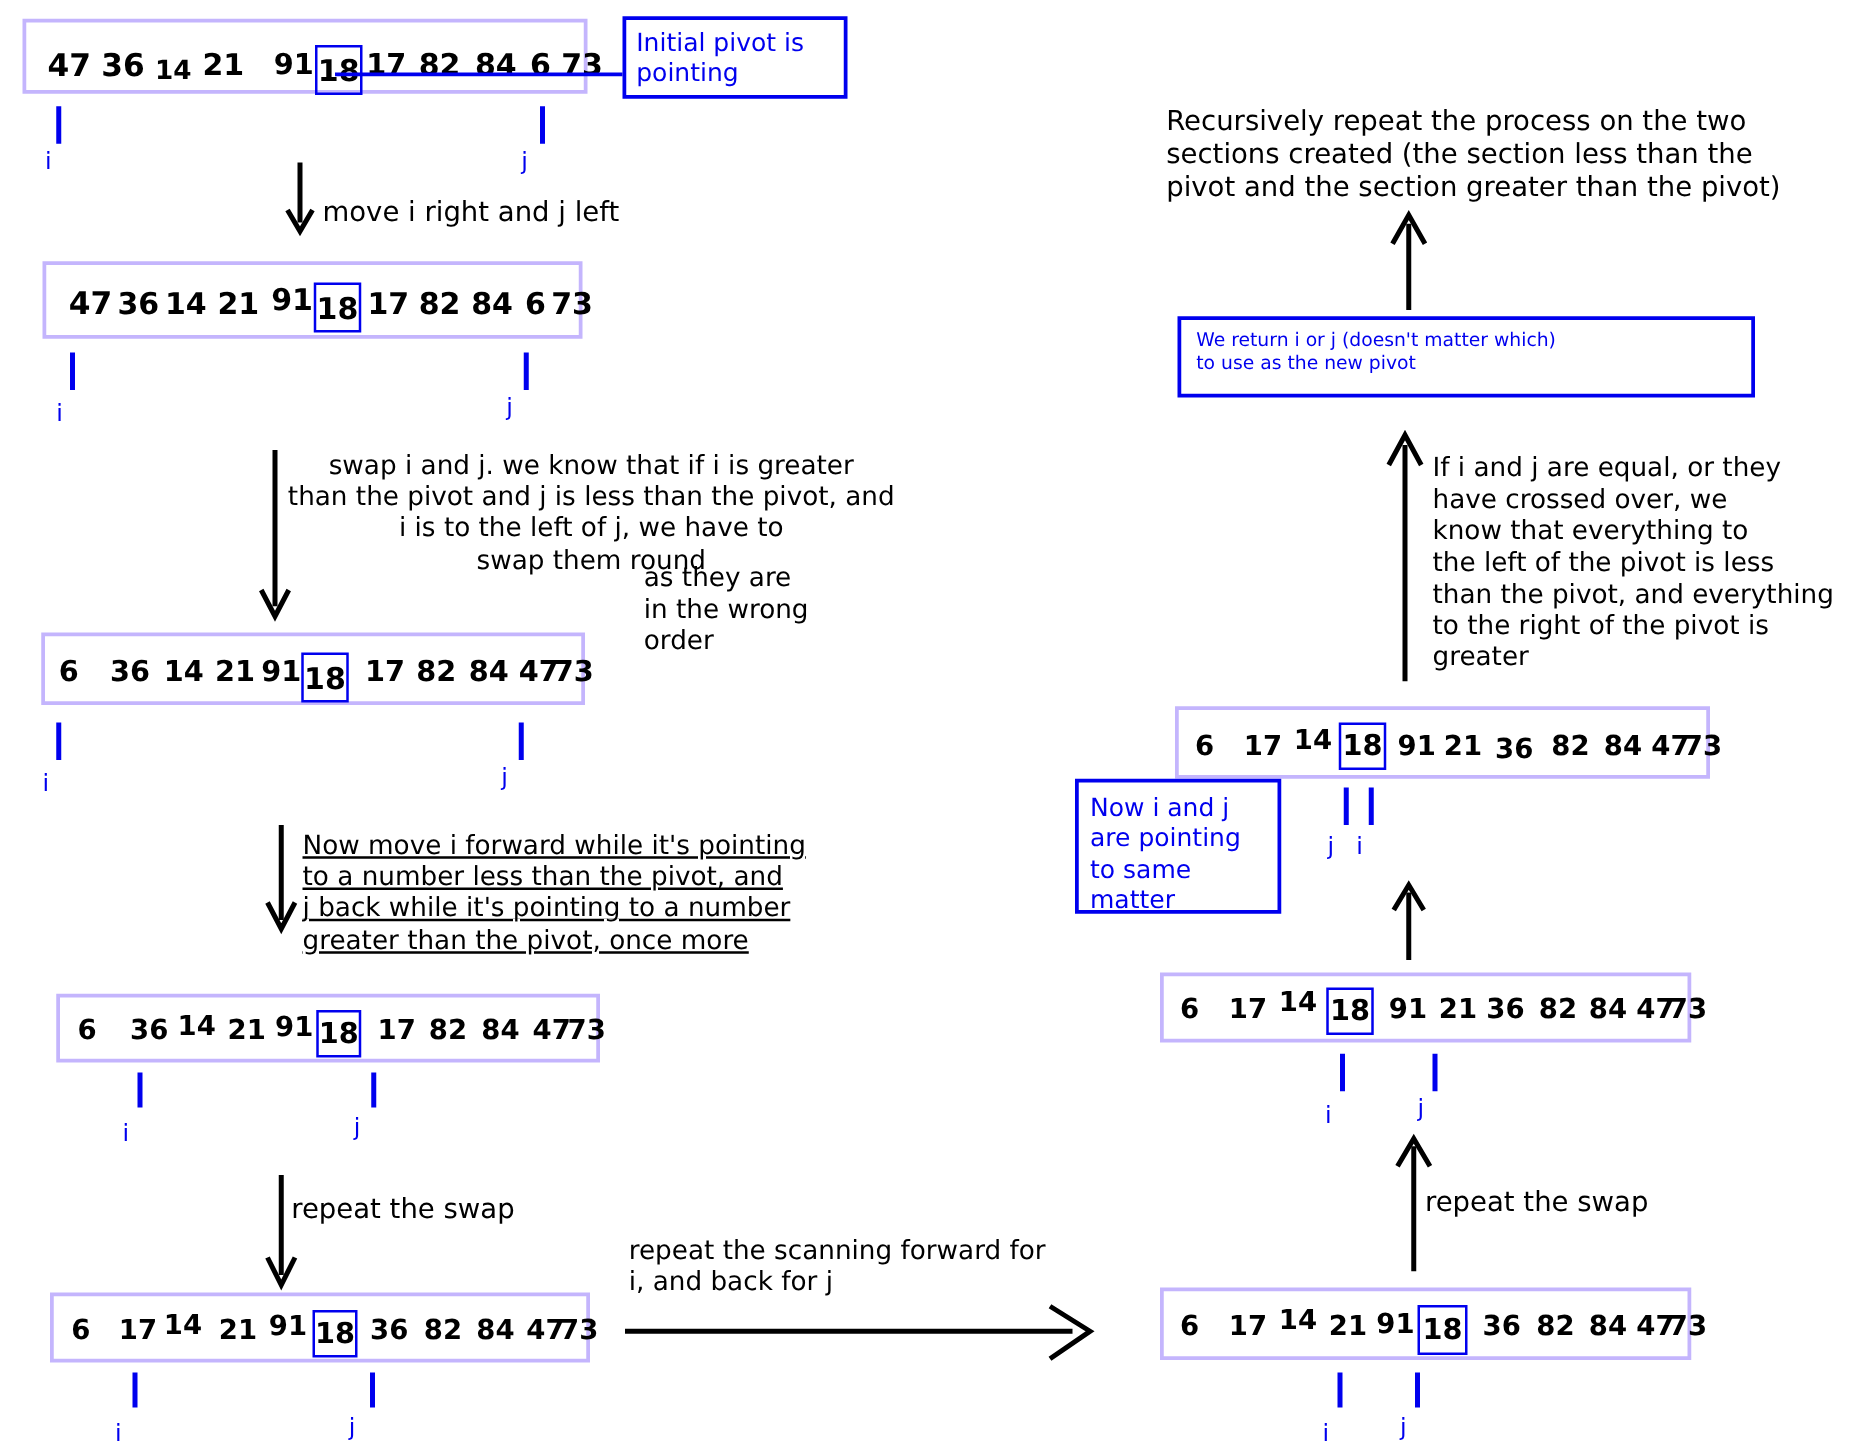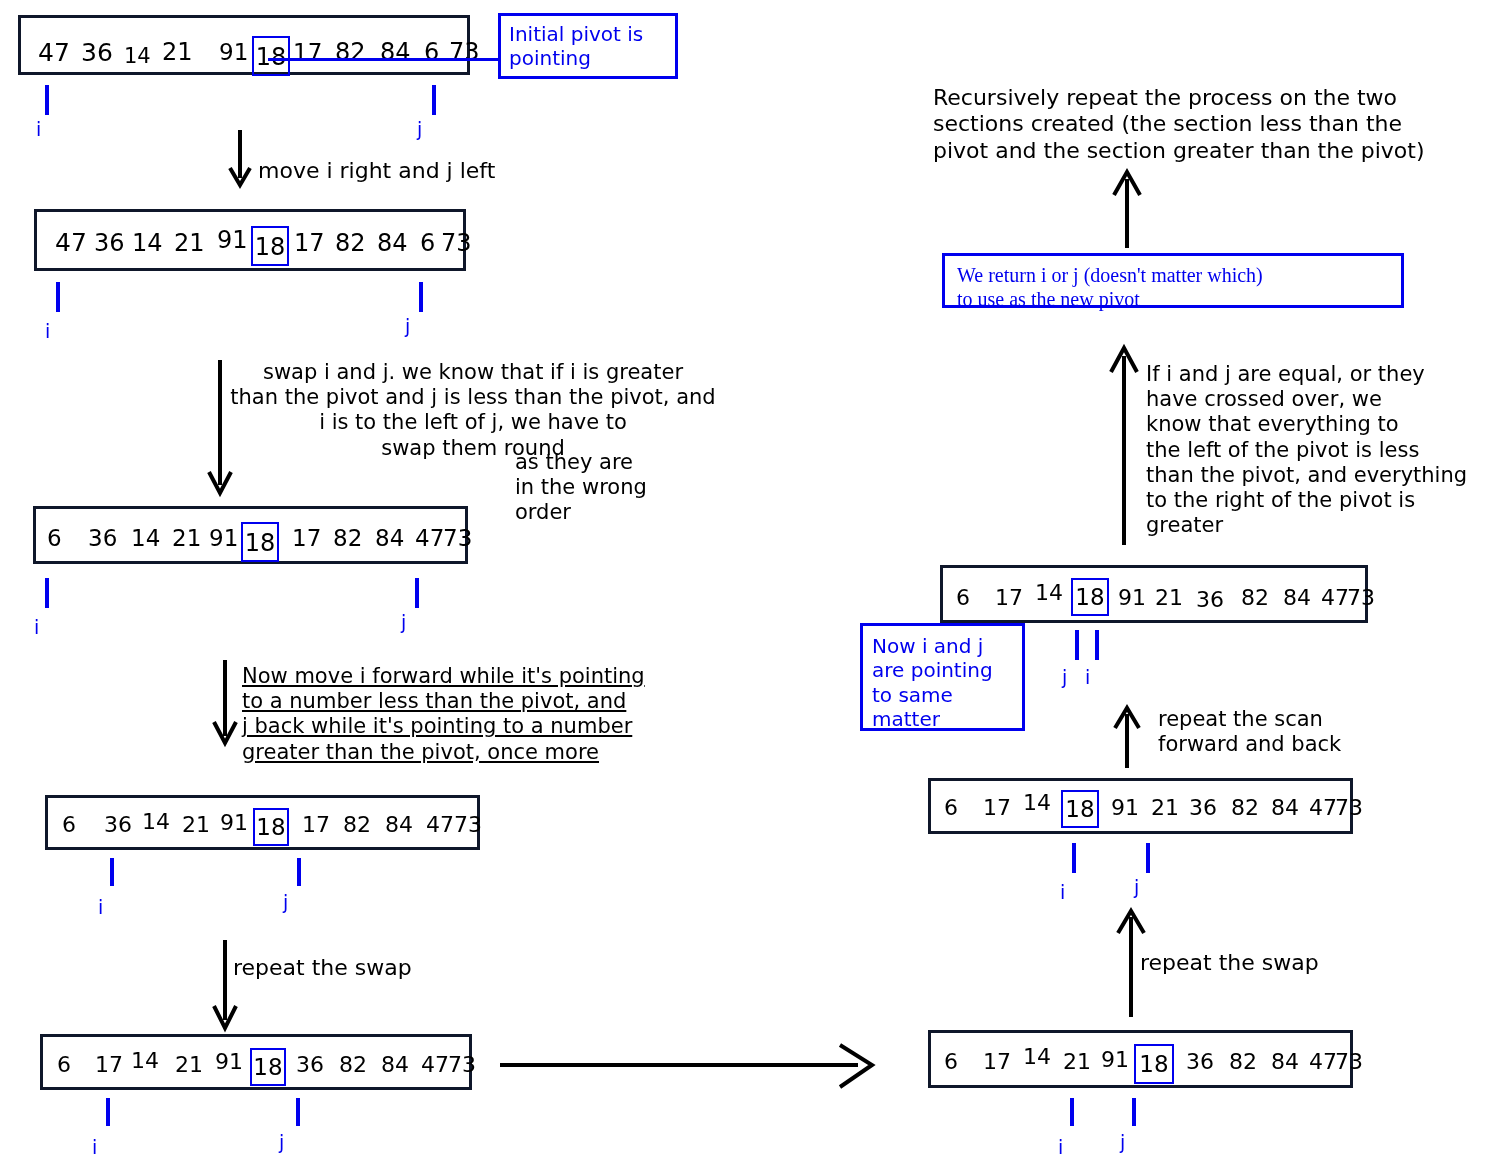--- a/index.html
+++ b/index.html
@@ -12,23 +12,24 @@
     width: 1489px;
     height: 1165px;
     background: #ffffff;
     font-family: "DejaVu Sans", sans-serif;
     overflow: hidden;
   }
 
   
   .array-box {
     position: absolute;
-    border: 3px solid #0f172a;
+    border: 3px solid #c4b5fd;
     background: #ffffff;
     box-sizing: border-box;
+    font-weight: bold;
   }
   .cells {
     position: absolute;
     left: 0; top: 0;
     width: 100%;
     height: 100%;
   }
   .cell {
     position: absolute;
     color: #000000;
@@ -225,20 +226,22 @@
       <span class="cell" style="left:338px; top:17px; font-size:22px;">84</span>
       <span class="cell" style="left:378px; top:17px; font-size:22px;">47</span>
       <span class="cell" style="left:405px; top:17px; font-size:22px;">73</span>
     </div>
   </div>
   <div class="ptr-tick" style="left:106px; top:1098px; height:28px;"></div>
   <div class="ptr-label" style="left:92px; top:1138px;">i</div>
   <div class="ptr-tick" style="left:296px; top:1098px; height:28px;"></div>
   <div class="ptr-label" style="left:279px; top:1133px;">j</div>
 
+  <div class="note" style="left:503px; top:988px; font-size:21px;">repeat the scanning forward for
+i, and back for j</div>
   <svg class="arrow-svg" style="left:500px; top:1040px;" width="380" height="50" viewBox="0 0 380 50">
     <line x1="0" y1="25" x2="358" y2="25" stroke="#000" stroke-width="4"></line>
     <polyline points="340,5 372,25 340,47" fill="none" stroke="#000" stroke-width="4"></polyline>
   </svg>
 
   <div class="array-box" style="left:928px; top:1030px; width:425px; height:58px;">
     <div class="cells">
       <span class="cell" style="left:13px; top:18px; font-size:22px;">6</span>
       <span class="cell" style="left:52px; top:18px; font-size:22px;">17</span>
       <span class="cell" style="left:92px; top:13px; font-size:22px;">14</span>
@@ -280,22 +283,20 @@
   </div>
   <div class="ptr-tick" style="left:1072px; top:843px; height:30px;"></div>
   <div class="ptr-label" style="left:1060px; top:883px;">i</div>
   <div class="ptr-tick" style="left:1146px; top:843px; height:30px;"></div>
   <div class="ptr-label" style="left:1134px; top:878px;">j</div>
 
   <svg class="arrow-svg" style="left:1108px; top:700px;" width="40" height="70" viewBox="0 0 40 70">
     <line x1="19" y1="68" x2="19" y2="14" stroke="#000" stroke-width="4"></line>
     <polyline points="7,28 19,8 31,28" fill="none" stroke="#000" stroke-width="4"></polyline>
   </svg>
-  <div class="note" style="left:1158px; top:707px; font-size:21px;">repeat the scan
-forward and back</div>
 
   <div class="array-box" style="left:940px; top:565px; width:428px; height:58px;">
     <div class="cells">
       <span class="cell" style="left:13px; top:19px; font-size:22px;">6</span>
       <span class="cell" style="left:52px; top:19px; font-size:22px;">17</span>
       <span class="cell" style="left:92px; top:14px; font-size:22px;">14</span>
       <span class="pivot-cell" style="left:128px; top:10px; width:38px; height:38px; font-size:23px; padding-top:6px;">18</span>
       <span class="cell" style="left:175px; top:19px; font-size:22px;">91</span>
       <span class="cell" style="left:212px; top:19px; font-size:22px;">21</span>
       <span class="cell" style="left:253px; top:21px; font-size:22px;">36</span>
@@ -319,21 +320,21 @@
     <polyline points="6,32 19,8 32,32" fill="none" stroke="#000" stroke-width="4"></polyline>
   </svg>
   <div class="note" style="left:1146px; top:362px; font-size:21px;">If i and j are equal, or they
 have crossed over, we
 know that everything to
 the left of the pivot is less
 than the pivot, and everything
 to the right of the pivot is
 greater</div>
 
-  <div class="callout" style="left:942px; top:253px; width:462px; height:55px; font-size:20px; padding:7px 0 0 12px;font-family:Liberation Serif, serif;">We return i or j (doesn't matter which)
+  <div class="callout" style="left:942px; top:253px; width:462px; height:65px; font-size:15px; padding:7px 0 0 12px;">We return i or j (doesn't matter which)
 to use as the new pivot</div>
 
   <svg class="arrow-svg" style="left:1108px; top:165px;" width="45" height="85" viewBox="0 0 45 85">
     <line x1="19" y1="83" x2="19" y2="14" stroke="#000" stroke-width="4"></line>
     <polyline points="6,30 19,7 32,30" fill="none" stroke="#000" stroke-width="4"></polyline>
   </svg>
 
   <div class="note" style="left:933px; top:85px; font-size:22px;">Recursively repeat the process on the two
 sections created (the section less than the
 pivot and the section greater than the pivot)</div>

